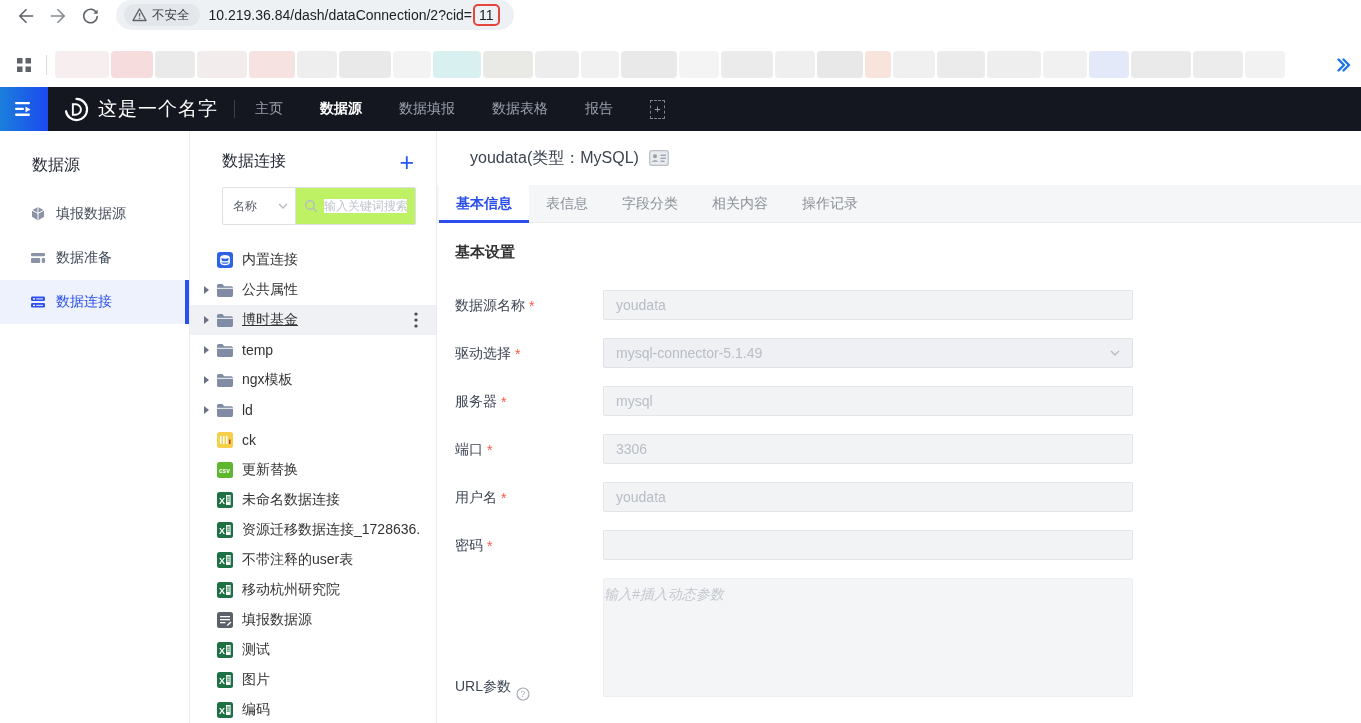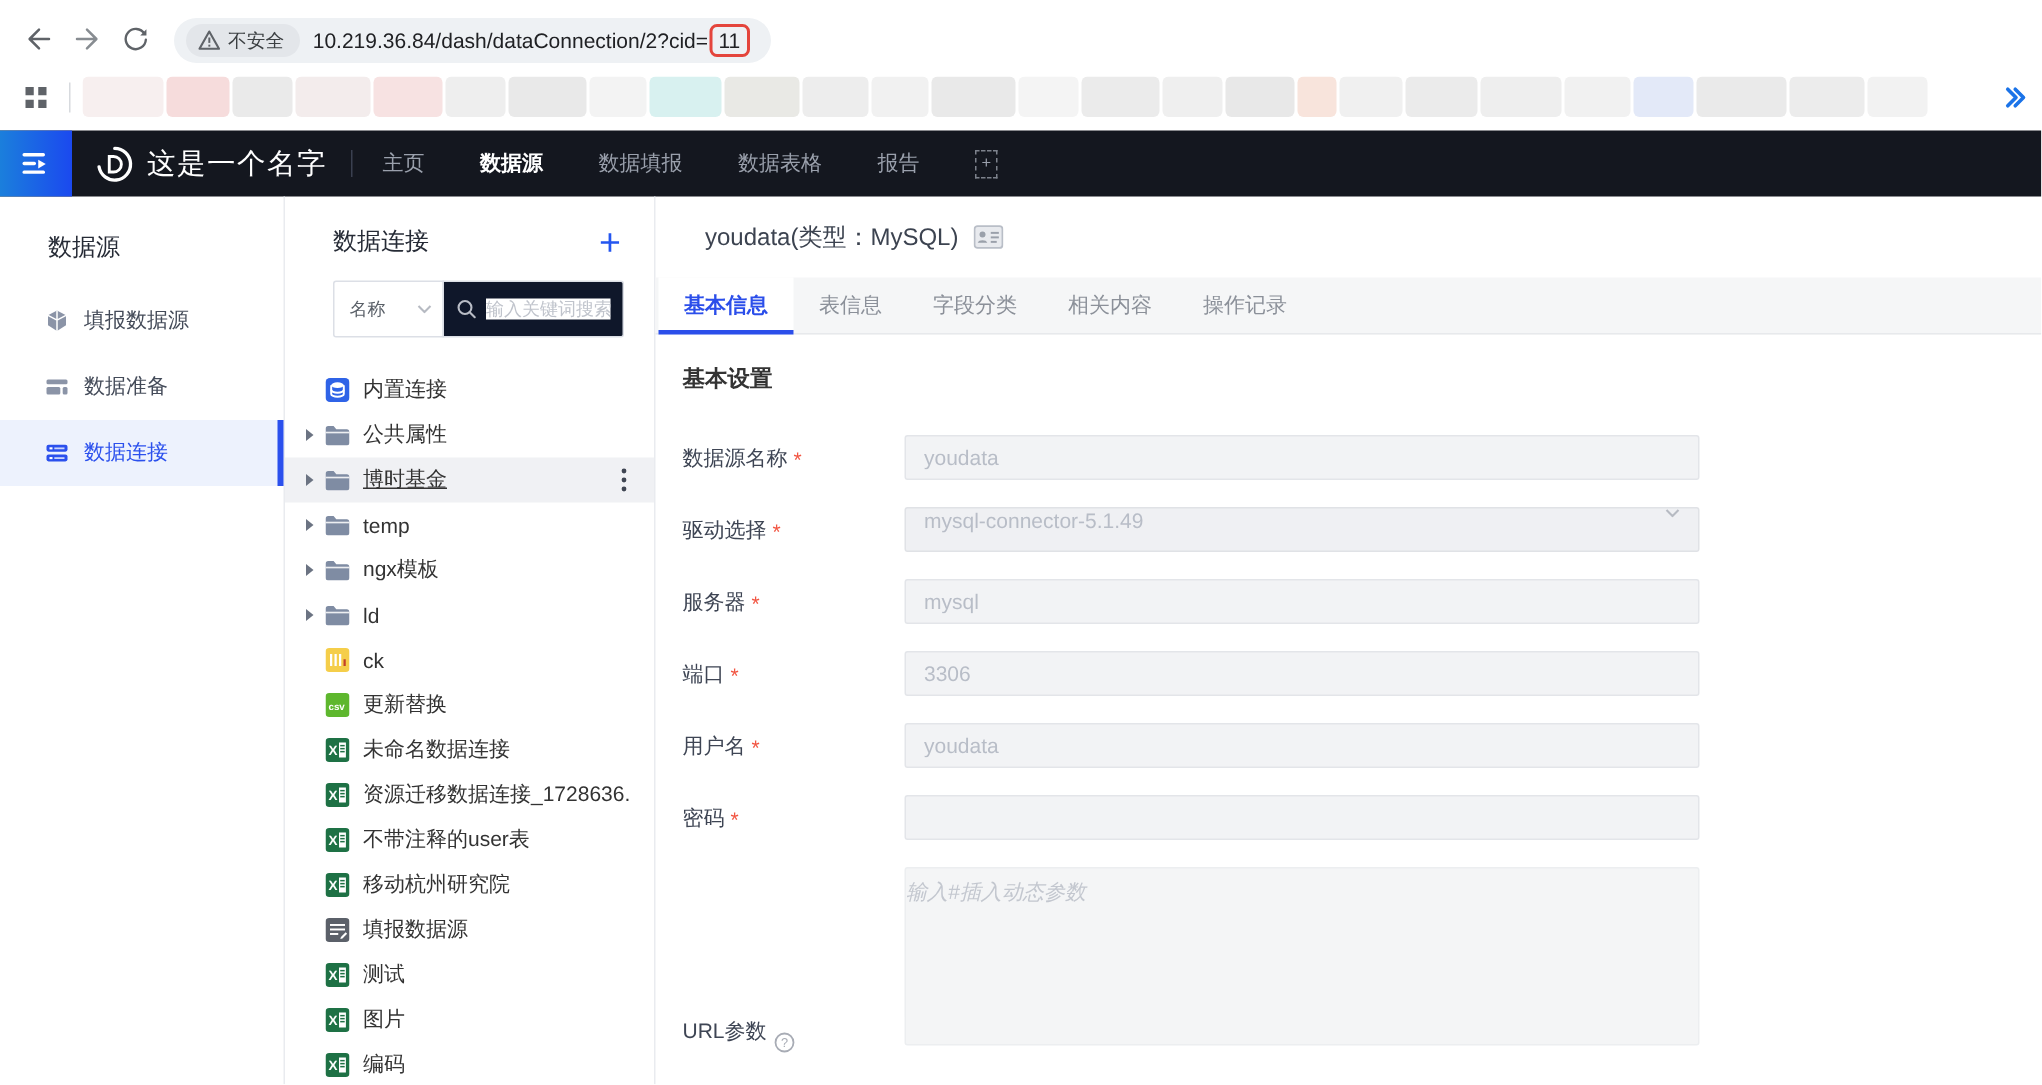--- a/index.html
+++ b/index.html
@@ -1,20 +1,20 @@
 <!DOCTYPE html>
 <html><head>
 <meta charset="utf-8">
 <style>
   * { margin:0; padding:0; box-sizing:border-box; }
   body { font-family:"Liberation Sans","DejaVu Sans",sans-serif; background:#fff; }
   .screen { width:1361px; height:723px; overflow:hidden; position:relative; background:#fff; }
 
   
-  .btoolbar { height:42px; display:flex; align-items:flex-end; padding:0 10px; background:#fff; }
+  .btoolbar { height:42px; display:flex; align-items:flex-start; padding:0 10px; background:#fff; }
   .bt-icon { width:32px; height:32px; display:flex; align-items:center; justify-content:center; border-radius:50%; cursor:pointer; }
   .omnibox { margin-left:10px; width:398px; height:30px; background:#eef1f4; border-radius:15px; display:flex; align-items:center; padding:0 8px; }
   .sec-chip { display:flex; align-items:center; gap:5px; background:#e3e6ea; border-radius:11px; height:22px; padding:0 10px 0 8px; font-size:12.5px; color:#3c4043; flex-shrink:0; }
   .url-text { margin-left:9px; font-size:14px; color:#202124; white-space:nowrap; display:flex; align-items:center; }
   .url-hl { display:inline-block; border:2.5px solid #e4453c; border-radius:5px; padding:1px 4px; margin-left:1px; color:#202124; }
 
   
   .bmbar { height:45px; display:flex; align-items:center; padding:0 10px; background:#fff; }
   .bm-divider { width:1px; height:20px; background:#d7dade; margin:0 8px; }
   .bm-blocks { display:flex; align-items:center; gap:2px; flex:1; overflow:hidden; }
@@ -39,21 +39,21 @@
   .sb-title { padding:24px 0 16px 32px; font-size:16px; color:#262b36; }
   .sb-item { height:44px; display:flex; align-items:center; padding-left:30px; gap:10px; font-size:14px; color:#444b59; cursor:pointer; }
   .sb-item.active { background:#edf2fd; color:#2b50ed; box-shadow:inset -4px 0 0 #2b50ed; }
 
   .tree-panel { width:247px; border-right:1px solid #e9ebef; flex-shrink:0; display:flex; flex-direction:column; }
   .tp-header { display:flex; align-items:center; justify-content:space-between; padding:20px 22px 0 32px; }
   .tp-title { font-size:16px; color:#262b36; }
   .tp-plus { font-size:25px; color:#2456f0; line-height:20px; cursor:pointer; font-weight:400; }
   .tp-search { margin:15px 20px 0 32px; display:flex; height:38px; }
   .tps-select { width:74px; border:1px solid #dcdfe6; border-radius:2px 0 0 2px; display:flex; align-items:center; justify-content:space-between; padding:0 7px 0 10px; font-size:12px; color:#5a6068; cursor:pointer; background:#fff; flex-shrink:0; }
-  .tps-input-wrap { flex:1; border:1px solid #dcdfe6; margin-left:-1px; border-radius:0 2px 2px 0; display:flex; align-items:center; gap:6px; padding:0 8px; background:#0f172a; }
+  .tps-input-wrap { flex:1; border:1px solid #dcdfe6; margin-left:-1px; border-radius:0 2px 2px 0; display:flex; align-items:center; gap:6px; padding:0 8px; background:#bef264; }
   .tps-input-wrap input { border:none; outline:none; width:100%; font-size:12px; color:#333; font-family:inherit; }
   .tps-input-wrap input::placeholder { color:#c0c4cc; }
   .tree-list { margin-top:20px; flex:1; overflow:hidden; }
   .tree-item { height:30px; display:flex; align-items:center; padding:0 16px 0 14px; font-size:14px; color:#333; cursor:pointer; }
   .tree-item.hover { background:#f0f1f4;text-decoration:underline; }
   .tw { width:13px; display:flex; justify-content:flex-start; flex-shrink:0; }
   .caret { width:0; height:0; border-left:5px solid #6b7382; border-top:4px solid transparent; border-bottom:4px solid transparent; }
   .ticon { width:16px; height:16px; margin-right:9px; display:flex; align-items:center; justify-content:center; flex-shrink:0; }
   .tlabel { white-space:nowrap; overflow:hidden; }
   .kebab { margin-left:auto; display:flex; cursor:pointer; padding:2px; }
@@ -65,21 +65,21 @@
   .mp-tab { height:38px; line-height:36px; padding:0 17px; font-size:14px; color:#8b9099; cursor:pointer; border-bottom:3px solid transparent; }
   .mp-tab.active { background:#fff; color:#2b4eea; font-weight:700; border-bottom-color:#2b4eea; }
   .mp-content { padding:20px 0 0 18px; flex:1; overflow:hidden; }
   .section-title { font-size:15px; font-weight:600; color:#333; margin-bottom:28px; }
   .frow { display:flex; margin-bottom:18px; }
   .flabel { width:148px; flex-shrink:0; font-size:14px; color:#3e4554; line-height:30px; display:flex; align-items:flex-end; }
   .req { color:#f25643; margin-left:4px; font-style:normal; line-height:28px; }
   .fhelp { margin:8px 0 0 5px; display:flex; }
   .fctrl { width:530px; }
   .fi { width:100%; height:30px; background:#f2f3f5; border:1px solid #e3e5e9; border-radius:2px; padding:0 12px; font-size:14px; color:#b8bdc7; font-family:inherit; outline:none; }
-  .fselect { width:100%; height:30px; background:#eff0f3; border:1px solid #e0e2e6; border-radius:2px; display:flex; justify-content:space-between; padding:0 12px; font-size:14px; color:#b8bdc7; cursor:default; }
+  .fselect { width:100%; height:30px; background:#eff0f3; border:1px solid #e0e2e6; border-radius:2px; display:flex; align-items:center; justify-content:space-between; padding:0 12px; font-size:14px; color:#b8bdc7; cursor:default; }
   .ft { width:100%; height:119px; background:#f4f5f6; border:1px solid #eceef0; border-radius:2px; padding:7px 0; font-size:14px; color:#be185d; font-family:inherit; resize:none; outline:none; }
   .ft::placeholder { color:#c3c7cf; font-style:italic; }
 </style>
 </head>
 <body>
 
 <div class="screen">
 
   <div class="btoolbar">
     <div class="bt-icon">

